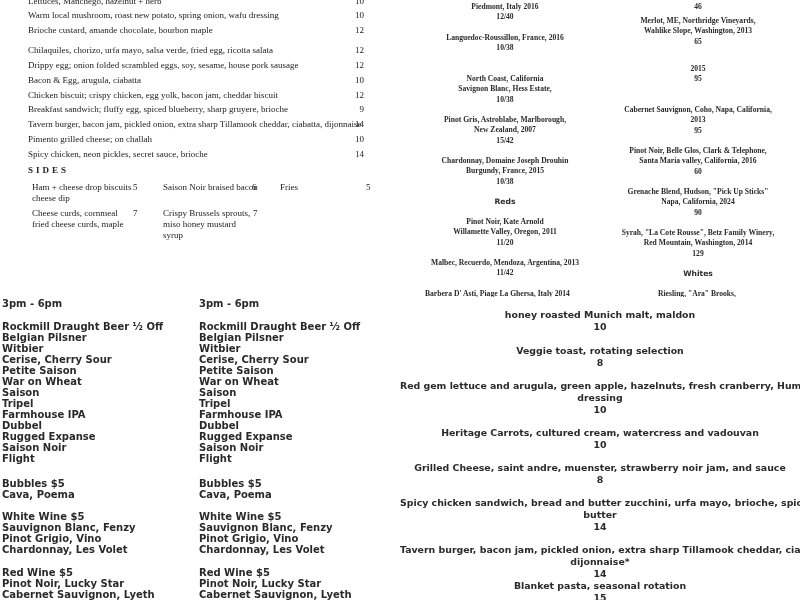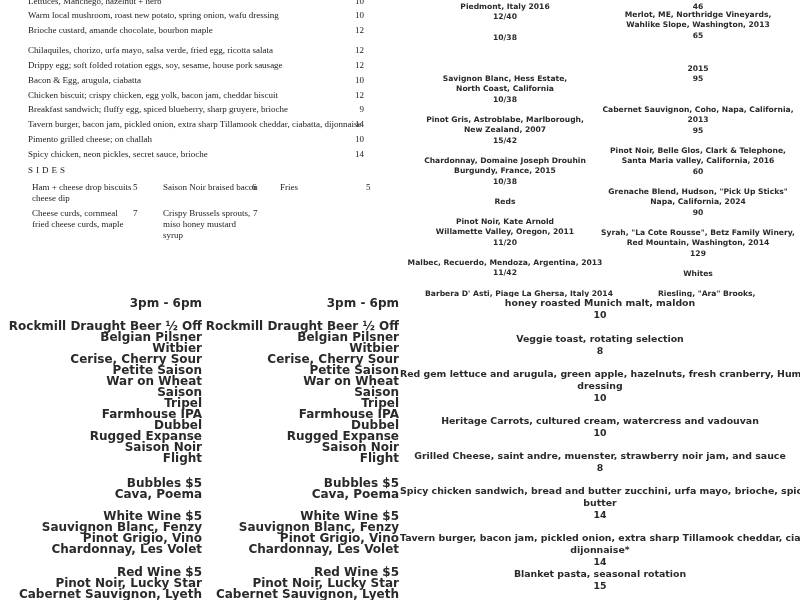--- a/index.html
+++ b/index.html
@@ -8,52 +8,52 @@
 
     
     #food-menu {
       position: absolute; left: 0; top: 0; width: 400px; height: 290px; overflow: hidden;
       font-family: "Liberation Serif", "DejaVu Serif", serif; font-size: 9px; color: #222;
     }
     .fm-row { position: absolute; left: 28px; width: 336px; height: 12px; line-height: 12px; }
     .fm-row .name { position: absolute; left: 0; white-space: nowrap; }
     .fm-row .price { position: absolute; right: 0; text-align: right; }
     .sides-heading {
-      position: absolute; left: 28px; top: 165px; font-size: 9px; letter-spacing: 3px; font-weight: normal;
+      position: absolute; left: 28px; top: 165px; font-size: 9px; letter-spacing: 3px; font-weight: bold;
     }
     .side-item { position: absolute; font-size: 9px; line-height: 11px; }
     .side-item .sname { position: absolute; left: 4px; top: 0; }
     .side-item .sprice { position: absolute; top: 0; }
 
     
     #wine-list {
       position: absolute; left: 400px; top: 0; width: 400px; height: 297px; overflow: hidden;
       font-family: "DejaVu Sans", "Liberation Sans", sans-serif; font-weight: bold;
       font-size: 7.6px; color: #2a2a2a; text-align: center;
     }
     .wine-col { position: absolute; top: 0; width: 200px; }
-    .wine-entry { position: absolute; left: 0; width: 200px; line-height: 10.3px; }
+    .wine-entry { position: absolute; left: 0; width: 200px; line-height: 10.3px; font-family: Liberation Serif, serif; }
     .wine-entry div { white-space: nowrap; }
     .wine-heading { position: absolute; left: 0; width: 200px; line-height: 10px; }
 
     
     .hh-col {
       position: absolute; top: 297px; width: 200px; height: 303px; overflow: hidden;
       font-family: "DejaVu Sans", "Liberation Sans", sans-serif; font-weight: bold;
-      font-size: 12px; color: #2a2a2a; text-align: right;
+      font-size: 10px; color: #2a2a2a; text-align: left;
     }
     .hh-line { position: absolute; left: 0; width: 200px; line-height: 11px; white-space: nowrap; }
 
     
     #food-list {
       position: absolute; left: 400px; top: 297px; width: 400px; height: 303px; overflow: hidden;
       font-family: "DejaVu Sans", "Liberation Sans", sans-serif; font-weight: bold;
       font-size: 9.4px; color: #2a2a2a; text-align: center;
     }
-    .fl-line { position: absolute; left: 0; width: 400px; line-height: 12px; white-space: nowrap; }
+    .fl-line { position: absolute; left: 0; width: 400px; line-height: 12px; white-space: nowrap; margin-top: 12px; }
   </style>
 </head>
 <body>
 
 <section id="food-menu">
   <div class="fm-row" style="top:-5px">
     <span class="name">Lettuces, Manchego, hazelnut + herb</span>
     <span class="price">10</span>
   </div>
   <div class="fm-row" style="top:9px">
@@ -62,21 +62,21 @@
   </div>
   <div class="fm-row" style="top:24px">
     <span class="name">Brioche custard, amande chocolate, bourbon maple</span>
     <span class="price">12</span>
   </div>
   <div class="fm-row" style="top:44px">
     <span class="name">Chilaquiles, chorizo, urfa mayo, salsa verde, fried egg, ricotta salata</span>
     <span class="price">12</span>
   </div>
   <div class="fm-row" style="top:59px">
-    <span class="name">Drippy egg; soft folded rotation eggs, soy, sesame, house pork sausage</span>
+    <span class="name">Drippy egg; onion folded scrambled eggs, soy, sesame, house pork sausage</span>
     <span class="price">12</span>
   </div>
   <div class="fm-row" style="top:74px">
     <span class="name">Bacon &amp; Egg, arugula, ciabatta</span>
     <span class="price">10</span>
   </div>
   <div class="fm-row" style="top:89px">
     <span class="name">Chicken biscuit; crispy chicken, egg yolk, bacon jam, cheddar biscuit</span>
     <span class="price">12</span>
   </div>
@@ -135,25 +135,26 @@
   </div>
 </section>
 
 <section id="wine-list">
   <div class="wine-col" style="left:5px">
     <div class="wine-entry" style="top:2px">
       <div>Piedmont, Italy 2016</div>
       <div>12/40</div>
     </div>
     <div class="wine-entry" style="top:33px">
+      <div>Languedoc-Roussillon, France, 2016</div>
       <div>10/38</div>
     </div>
     <div class="wine-entry" style="top:74px">
+      <div>North Coast, California</div>
       <div>Savignon Blanc, Hess Estate,</div>
-      <div>North Coast, California</div>
       <div>10/38</div>
     </div>
     <div class="wine-entry" style="top:115px">
       <div>Pinot Gris, Astroblabe, Marlborough,</div>
       <div>New Zealand, 2007</div>
       <div>15/42</div>
     </div>
     <div class="wine-entry" style="top:156px">
       <div>Chardonnay, Domaine Joseph Drouhin</div>
       <div>Burgundy, France, 2015</div>
@@ -171,21 +172,21 @@
     </div>
     <div class="wine-entry" style="top:289px; text-align:left; padding-left:20px;">
       <div>Barbera D' Asti, Piage La Ghersa, Italy 2014</div>
     </div>
   </div>
 
   <div class="wine-col" style="left:198px">
     <div class="wine-entry" style="top:2px">
       <div>46</div>
     </div>
-    <div class="wine-entry" style="top:10px">
+    <div class="wine-entry" style="top:16px">
       <div>Merlot, ME, Northridge Vineyards,</div>
       <div>Wahlike Slope, Washington, 2013</div>
       <div>65</div>
     </div>
     <div class="wine-entry" style="top:64px">
       <div>2015</div>
       <div>95</div>
     </div>
     <div class="wine-entry" style="top:105px">
       <div>Cabernet Sauvignon, Coho, Napa, California,</div>

